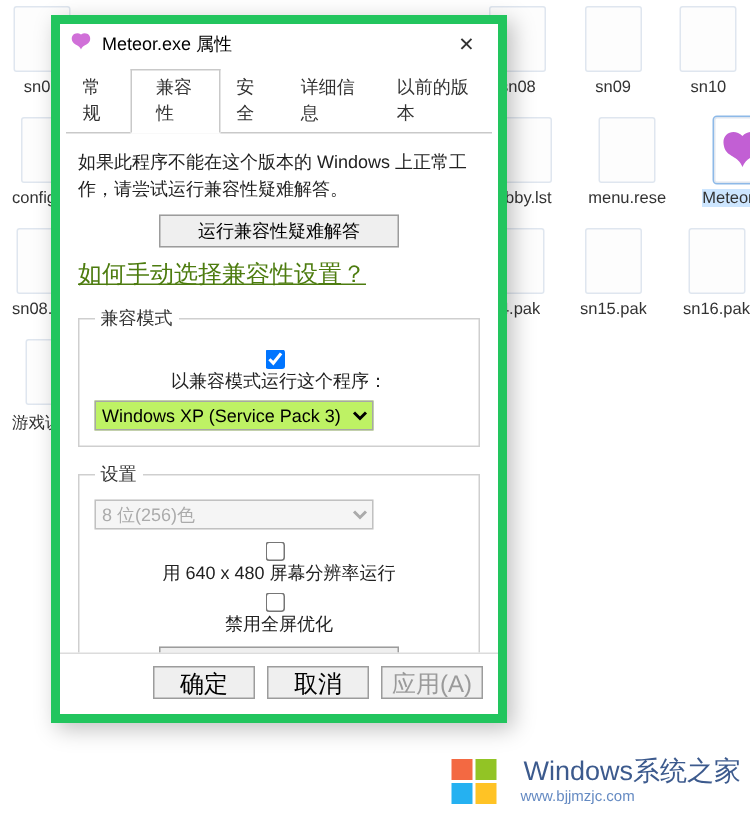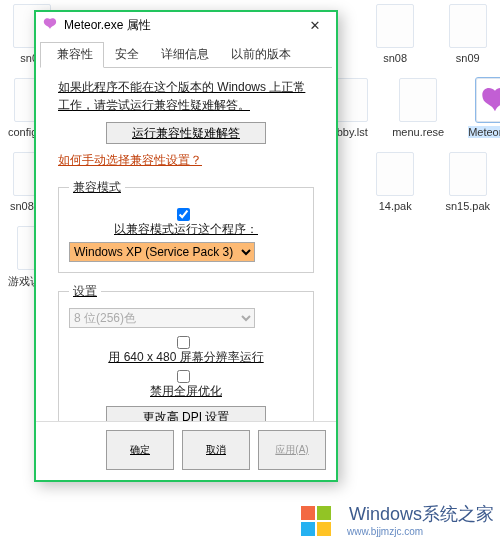--- a/index.html
+++ b/index.html
@@ -10,46 +10,46 @@
   .icon-row { display: flex; gap: 24px; }
   .dicon { width: 56px; display: flex; flex-direction: column; align-items: center; margin-bottom: 14px; }
   .dicon .thumb { width: 38px; height: 44px; background: #fdfdfd; border: 1px solid #dfe6ef; border-radius: 2px; position: relative; }
   .dicon .thumb.butterfly { background:#fff; display:flex; align-items:center; justify-content:center; }
   .dicon .thumb.butterfly svg { width:30px; height:30px; }
   .dicon .label { font-size: 11px; color:#333; margin-top:4px; text-align:center; white-space:nowrap; overflow:hidden; text-overflow:ellipsis; max-width:56px; }
   .selected .thumb { outline: 1px solid #8db9e8; background-color:#e6f1fb; }
   .selected .label { background:#cde6ff; }
 
   
-  .dialog { position:absolute; left:34px; top:10px; width:304px; height:472px; background:#fff; border:2px solid #22c55e; box-shadow: 4px 4px 14px rgba(0,0,0,0.25); display:flex; flex-direction:column; font-size:12px; }
+  .dialog { position:absolute; left:34px; top:10px; width:304px; height:472px; background:#fff; border:6px solid #22c55e; box-shadow: 4px 4px 14px rgba(0,0,0,0.25); display:flex; flex-direction:column; font-size:12px; }
   .titlebar { height:26px; display:flex; align-items:center; padding:0 6px; border-bottom:0; }
   .titlebar .ticon { width:16px; height:16px; margin-right:6px; }
   .titlebar .ttxt { flex:1; color:#000; font-size:12px; }
   .titlebar .close { width:30px; height:20px; display:flex; align-items:center; justify-content:center; font-size:13px; color:#333; }
 
   .tabs { display:flex; border-bottom:1px solid #c9c9c9; margin:4px 4px 0 4px; }
   .tab { padding:3px 10px 4px; font-size:12px; color:#333; border:1px solid transparent; border-bottom:none; margin-bottom:-1px; }
   .tab.active { border-color:#c9c9c9; background:#fff; border-bottom:1px solid #fff;padding-left:16px; }
 
-  .body { flex:1; padding:10px 22px 6px; overflow:hidden;text-decoration:underline; }
+  .body { flex:1; padding:10px 12px 6px; overflow:hidden; }
   .msg { font-size:12px; color:#222; line-height:1.5; }
 
   .wbtn { display:block; margin:8px auto 6px; min-width:160px; height:22px; border:1px solid #9c9c9c; background:#efefef; font-size:12px; padding:0 14px; }
 
-  .link { color:#c2410c; font-size:12px; text-decoration:underline; margin:2px 0 10px 0; display:inline-block; }
+  .link { color:#4d7c0f; font-size:16px; text-decoration:underline; margin:2px 0 10px 0; display:inline-block; }
 
   fieldset { border:1px solid #cfcfcf; margin:0 0 10px 0; padding:8px 10px 10px; }
   legend { font-size:12px; padding:0 4px; color:#333; }
   .row { display:flex; align-items:center; margin:4px 0; font-size:12px; color:#222;flex-direction:column; }
   .row input[type=checkbox] { margin:0 6px 0 0; width:13px; height:13px; }
-  select { width:186px; height:20px; font-size:12px; border:1px solid #a7a7a7; background:#fdba74; }
+  select { width:186px; height:20px; font-size:12px; border:1px solid #a7a7a7; background:#bef264; }
   select.disabled { background:#f2f2f2; color:#888; }
 
   .btnrow { display:flex; justify-content:flex-end; gap:8px; padding:8px 10px 10px; border-top:1px solid #dcdcdc; }
-  .stdbtn { min-width:68px; height:40px; border:1px solid #9c9c9c; background:#efefef; font-size:10px;text-decoration:underline; }
+  .stdbtn { min-width:68px; height:22px; border:1px solid #9c9c9c; background:#efefef; font-size:16px; }
   .stdbtn.disabled { color:#9a9a9a; }
 
   
   .watermark { position:absolute; right:6px; bottom:4px; display:flex; align-items:center; gap:18px; opacity:0.85; }
   .watermark .wlogo { display:grid; grid-template-columns:14px 14px; grid-template-rows:14px 14px; gap:2px; }
   .watermark .wlogo div:nth-child(1){background:#f25022;}
   .watermark .wlogo div:nth-child(2){background:#7fba00;}
   .watermark .wlogo div:nth-child(3){background:#00a4ef;}
   .watermark .wlogo div:nth-child(4){background:#ffb900;}
   .watermark .wtxt { font-size:18px; color:#1b3e7a; font-weight:400; }
@@ -81,20 +81,24 @@
         <div class="label"></div>
       </div>
       <div class="dicon">
         <div class="thumb "></div>
         <div class="label">sn08</div>
       </div>
       <div class="dicon">
         <div class="thumb "></div>
         <div class="label">sn09</div>
       </div>
+      <div class="dicon">
+        <div class="thumb "></div>
+        <div class="label">sn10</div>
+      </div>
     </div>
     <div class="icon-row">
       <div class="dicon">
         <div class="thumb "></div>
         <div class="label">config.exe</div>
       </div>
       <div class="dicon" style="visibility: hidden;">
         <div class="thumb "></div>
         <div class="label"></div>
       </div>
@@ -148,20 +152,24 @@
         <div class="thumb "></div>
         <div class="label"></div>
       </div>
       <div class="dicon">
         <div class="thumb "></div>
         <div class="label">14.pak</div>
       </div>
       <div class="dicon">
         <div class="thumb "></div>
         <div class="label">sn15.pak</div>
+      </div>
+      <div class="dicon">
+        <div class="thumb "></div>
+        <div class="label">sn16.pak</div>
       </div>
     </div>
     <div class="icon-row">
       <div class="dicon">
         <div class="thumb "></div>
         <div class="label">游戏说明.txt</div>
       </div>
     </div>
   </div>
 
@@ -170,20 +178,21 @@
     <span class="ticon">
       <svg viewBox="0 0 16 16">
           <path d="M8 2 C5 0 1 2 2 6 C3 9 7 9 8 12 C9 9 13 9 14 6 C15 2 11 0 8 2 Z" fill="#d070d8"></path>
         </svg>
     </span>
     <span class="ttxt">Meteor.exe 属性</span>
     <span class="close">✕</span>
   </div>
 
   <div class="tabs" id="tabstrip">
+      <div class="tab">常规</div>
       <div class="tab active">兼容性</div>
       <div class="tab">安全</div>
       <div class="tab">详细信息</div>
       <div class="tab">以前的版本</div>
     </div>
 
   <div class="body">
     <div class="msg">如果此程序不能在这个版本的 Windows 上正常工作，请尝试运行兼容性疑难解答。</div>
     <button class="wbtn">运行兼容性疑难解答</button>
     <a href="#" class="link">如何手动选择兼容性设置？</a>

